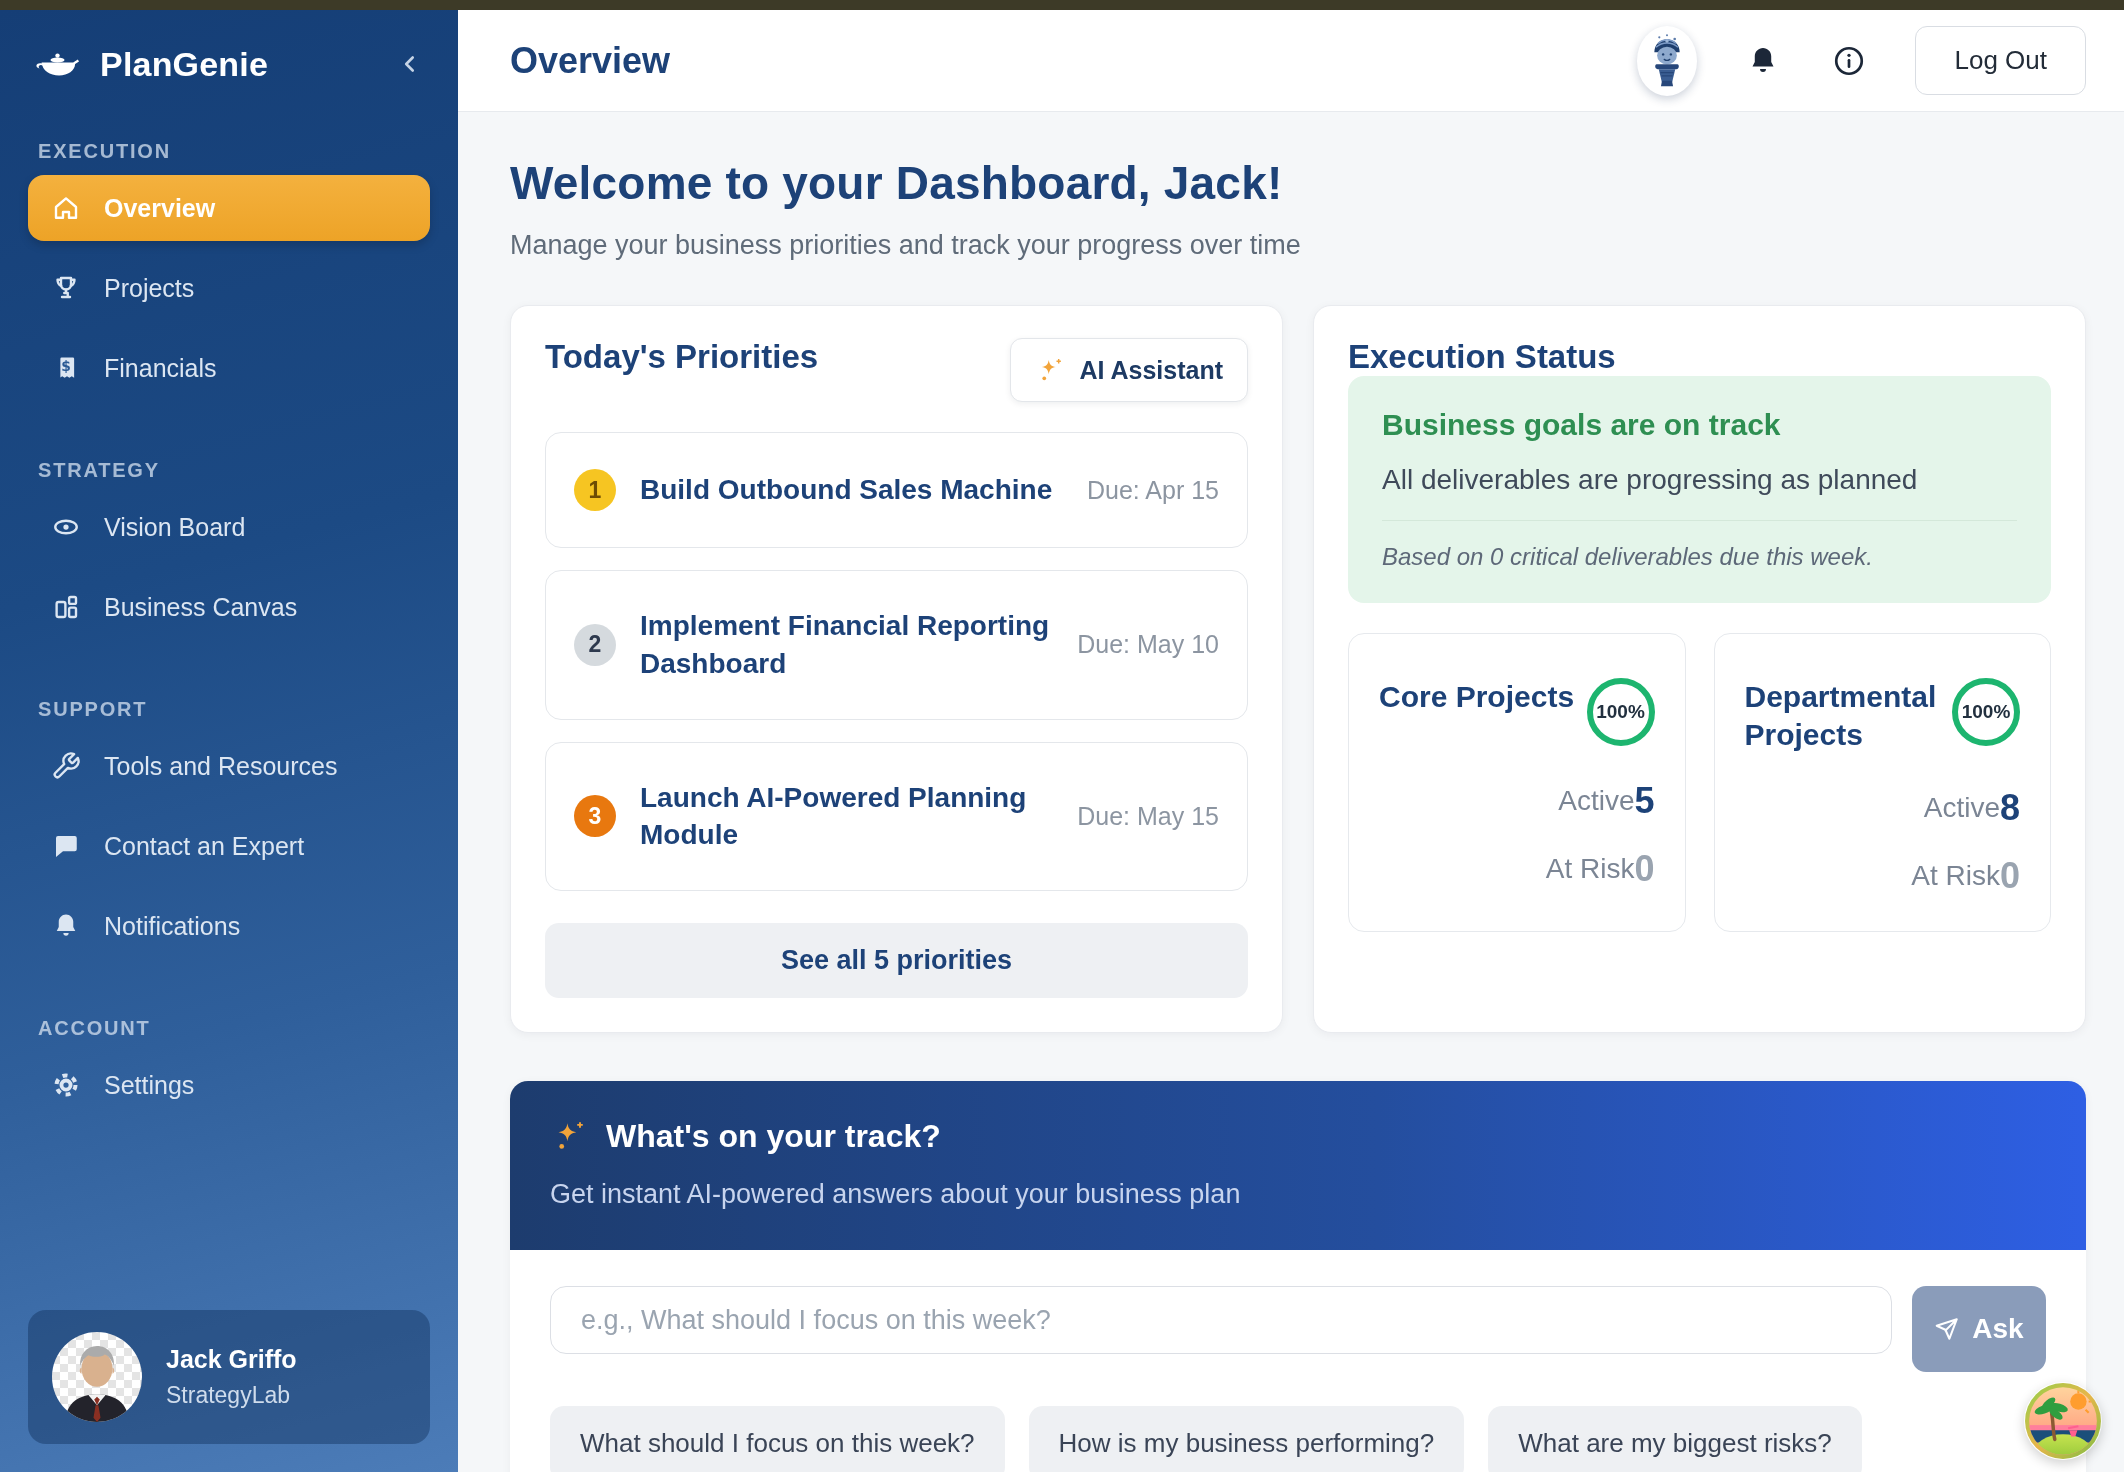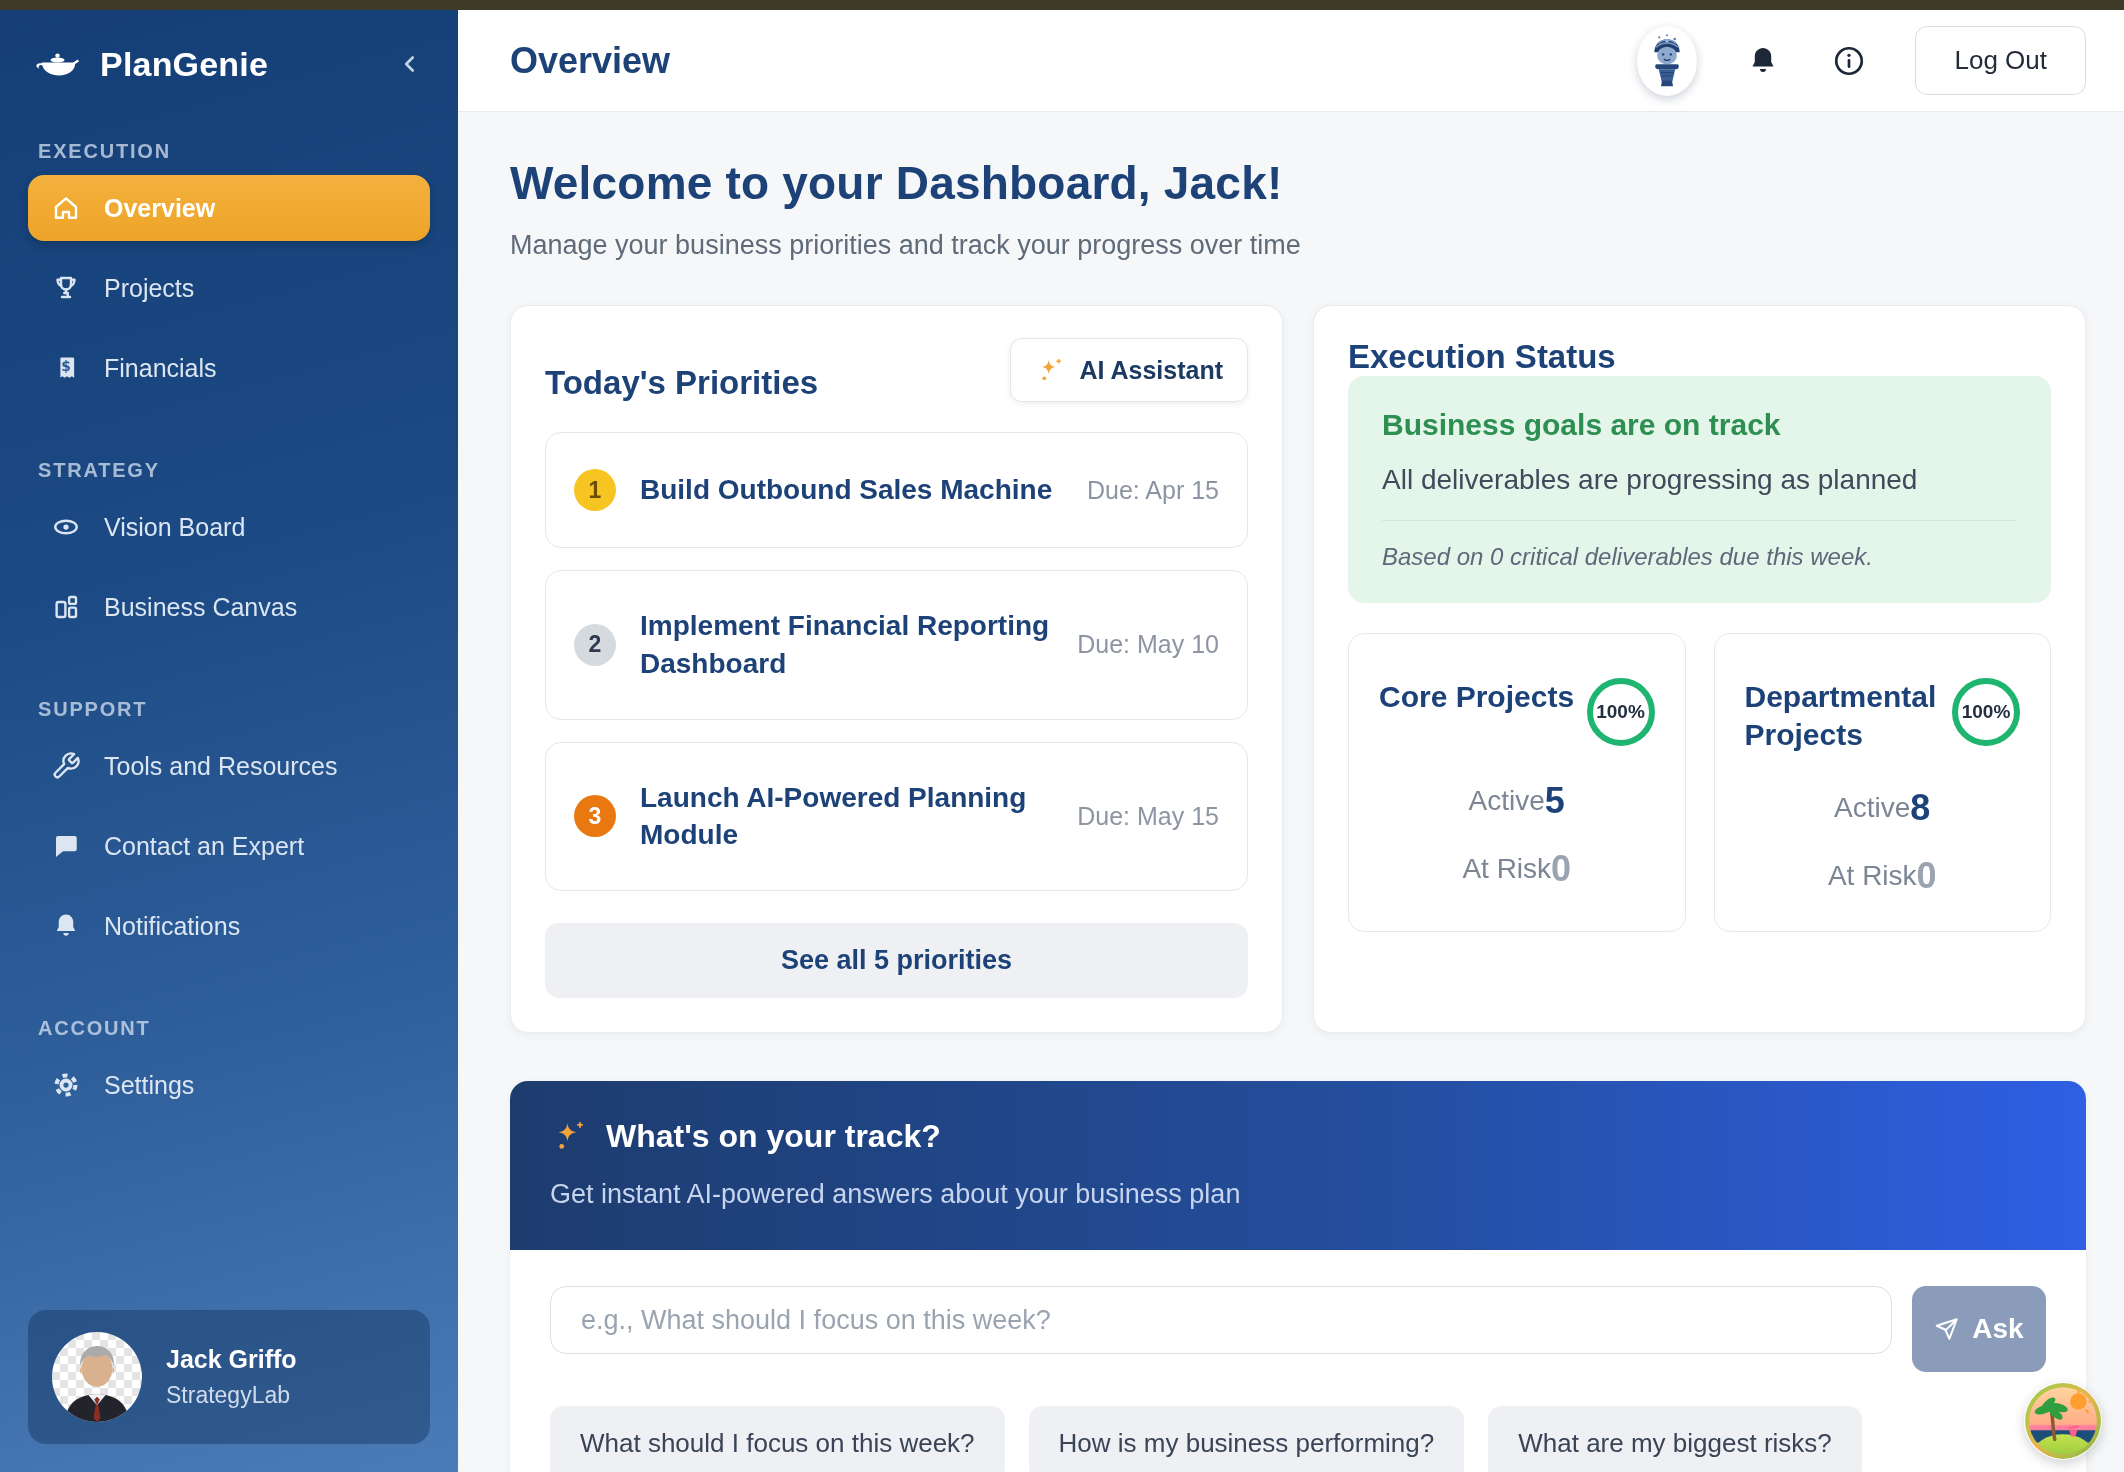--- a/index.html
+++ b/index.html
@@ -78,21 +78,21 @@
 
   .content { flex:1; padding:44px 38px 0 52px; overflow:hidden; }
   .welcome-title { font-size:46px; font-weight:800; color:#1d4278; letter-spacing:.2px; }
   .welcome-sub { font-size:27px; color:#5f6b79; margin-top:20px; }
 
   .cards-row { display:grid; grid-template-columns:1fr 1fr; gap:30px; margin-top:44px; }
   .card {
     background:#ffffff; border:1px solid #e9ebef; border-radius:18px;
     box-shadow:0 2px 10px rgba(16,24,40,.05); padding:32px 34px 34px;
   }
-  .card-head { display:flex; align-items:flex-end; justify-content:space-between; margin-bottom:30px;gap:46px; }
+  .card-head { display:flex; align-items:flex-start; justify-content:space-between; margin-bottom:30px;gap:46px; }
   .card-title { font-size:33px; font-weight:800; color:#1d4278; }
   .ai-btn {
     display:flex; align-items:center; gap:14px; background:#ffffff;
     border:1px solid #e3e6ea; border-radius:12px; padding:16px 24px;
     font-size:25px; font-weight:700; color:#1d3a63; cursor:pointer;
     box-shadow:0 2px 6px rgba(16,24,40,.07); font-family:inherit;
   }
   .sparkle { width:30px; height:30px; }
 
   .priority-item {
@@ -124,21 +124,21 @@
   .stats-row { display:grid; grid-template-columns:1fr 1fr; gap:28px; margin-top:30px; }
   .stat-card { border:1px solid #e6e9ed; border-radius:16px; padding:44px 30px 34px; background:#ffffff; }
   .stat-head { display:flex; align-items:flex-start; justify-content:space-between; gap:12px; }
   .stat-title { font-size:30px; font-weight:800; color:#1d4278; line-height:1.25; max-width:200px; }
   .ring {
     width:68px; height:68px; border:6px solid #1db56f; border-radius:50%;
     display:flex; align-items:center; justify-content:center; background:#ffffff;
     font-size:19px; font-weight:700; color:#22303f; flex:0 0 auto;
   }
   .stat-rows { margin-top:34px; }
-  .stat-row { display:flex; align-items:center; justify-content:center; margin-top:26px; }
+  .stat-row { display:flex; align-items:center; justify-content:flex-end; margin-top:26px; }
   .stat-label { font-size:28px; color:#7b8594; }
   .stat-val { font-size:36px; font-weight:800; color:#1d4278; }
   .stat-val.muted { color:#9aa4b0; }
 
   
   .ask-card { margin-top:48px; border-radius:18px; overflow:hidden; box-shadow:0 2px 10px rgba(16,24,40,.05); }
   .ask-banner {
     background:linear-gradient(90deg,#1d3c6e 0%,#244e9e 55%,#2e5fe4 100%);
     padding:36px 40px 40px;
   }

